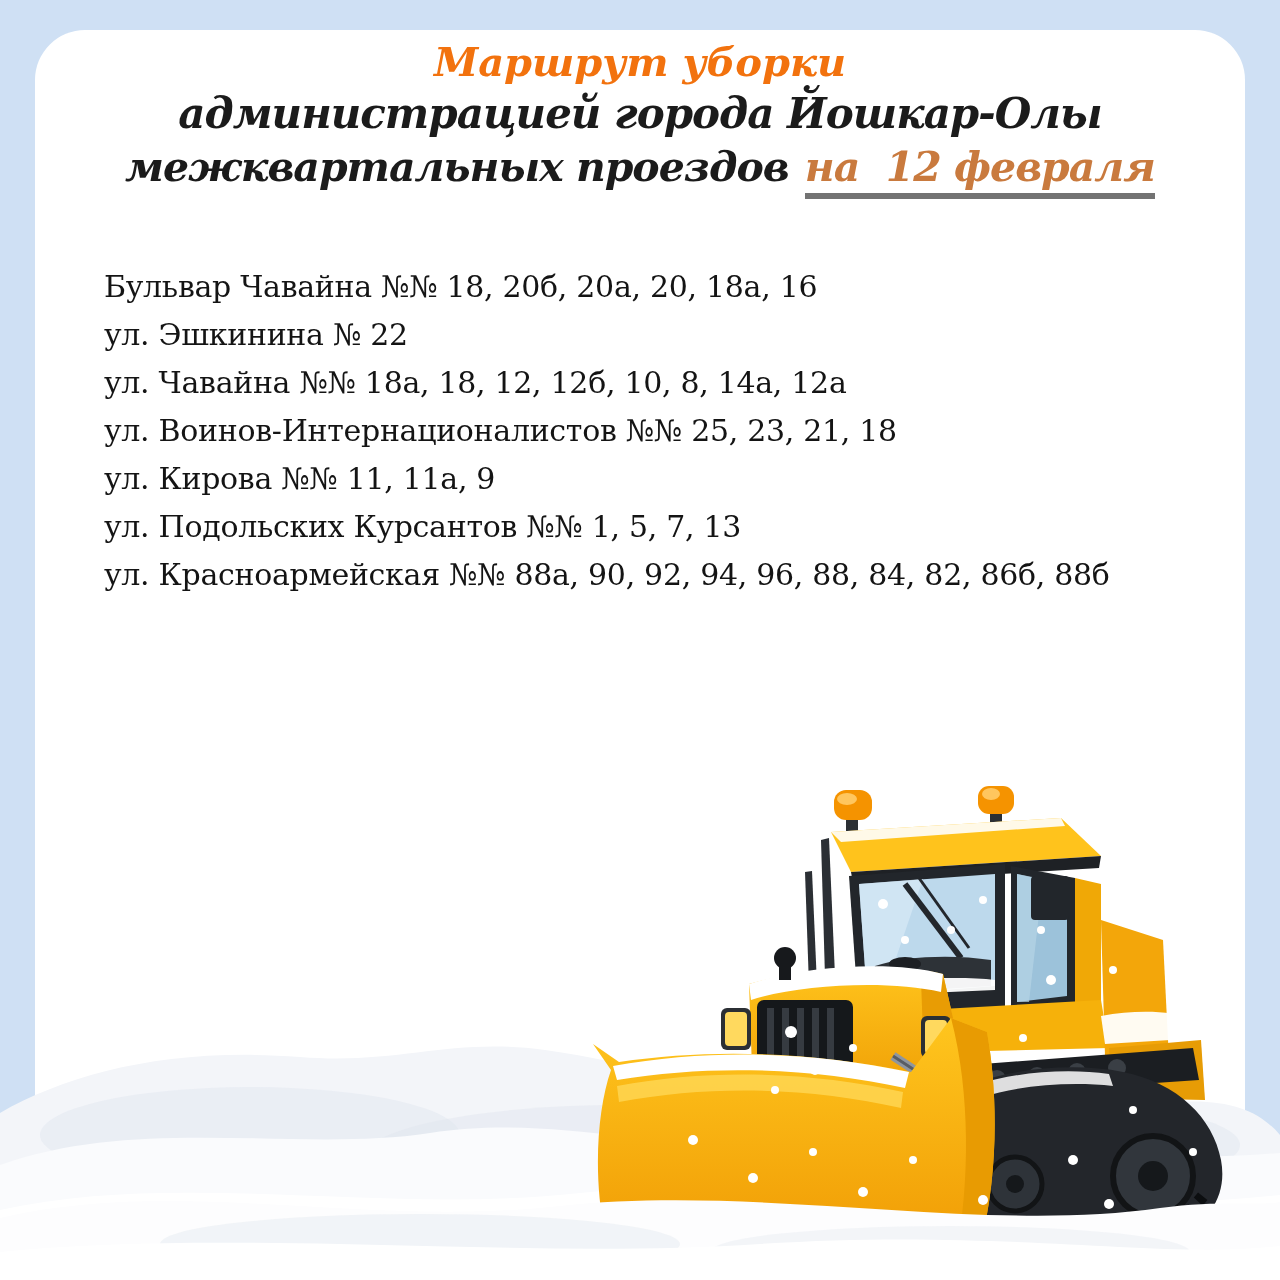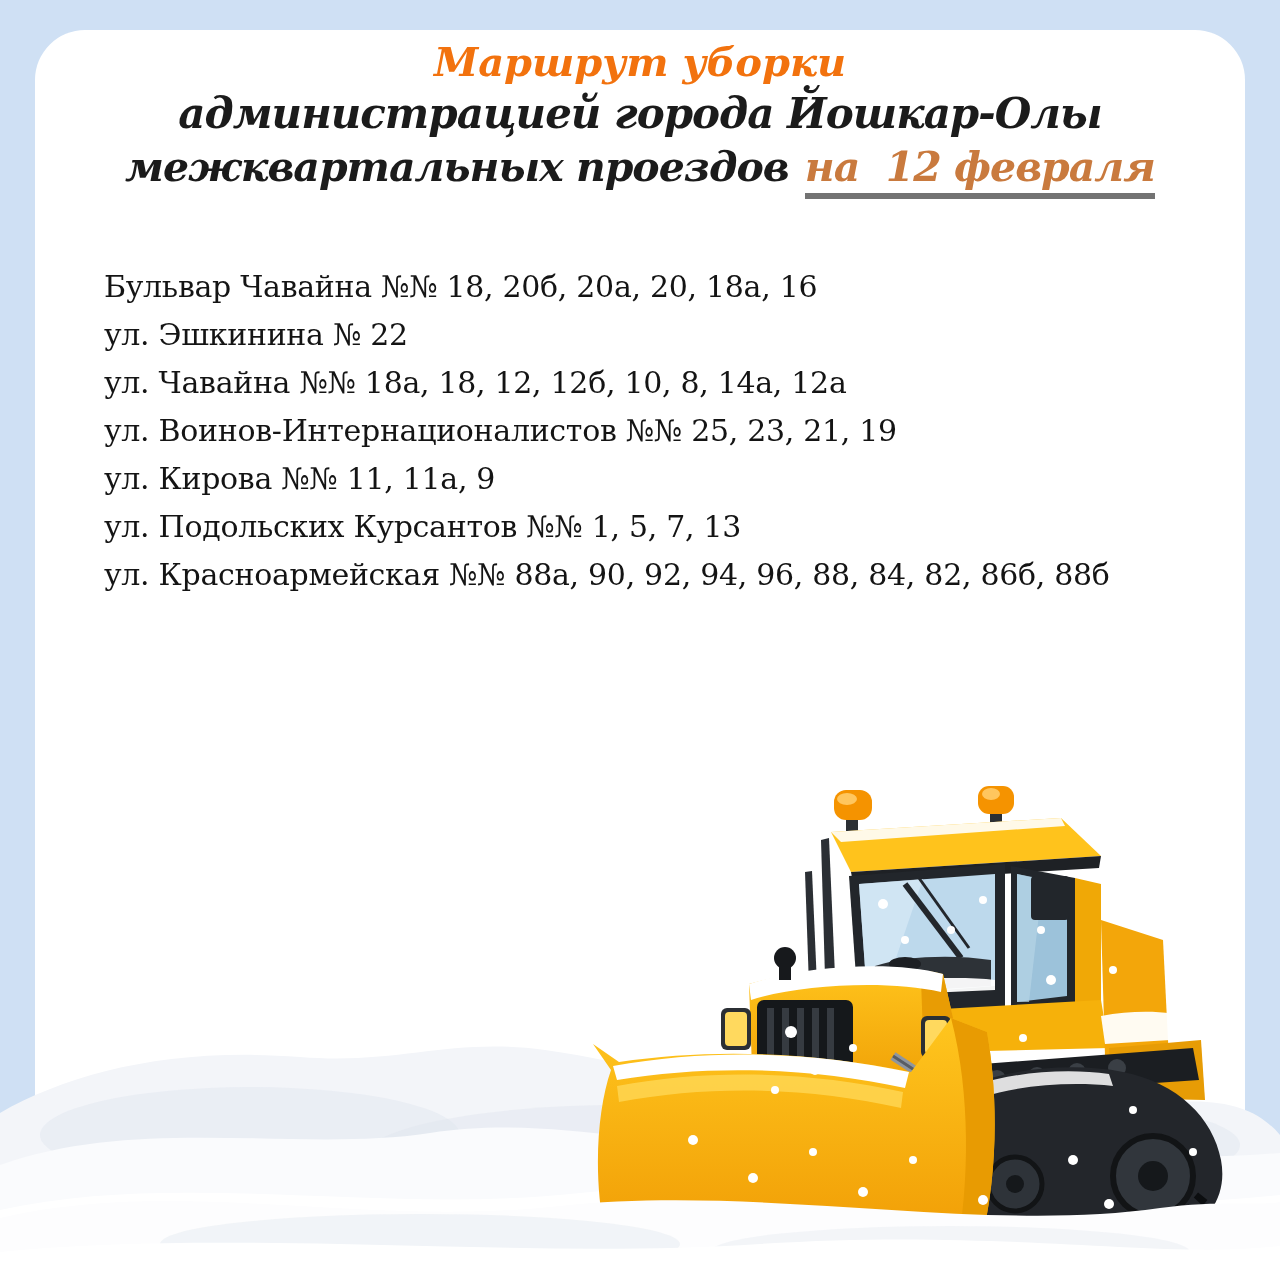--- a/index.html
+++ b/index.html
@@ -44,21 +44,21 @@
   <div class="titles">
     <div class="title-line1">Маршрут уборки</div>
     <div class="title-line2">администрацией города Йошкар-Олы</div>
     <div class="title-line3"><span>межквартальных проездов</span><span class="title-date">на  12 февраля</span></div>
   </div>
 
   <div class="streets">
     <div class="street">Бульвар Чавайна №№ 18, 20б, 20а, 20, 18а, 16</div>
     <div class="street">ул. Эшкинина № 22</div>
     <div class="street">ул. Чавайна №№ 18а, 18, 12, 12б, 10, 8, 14а, 12а</div>
-    <div class="street">ул. Воинов-Интернационалистов №№ 25, 23, 21, 19</div>
+    <div class="street">ул. Воинов-Интернационалистов №№ 25, 23, 21, 18</div>
     <div class="street">ул. Кирова №№ 11, 11а, 9</div>
     <div class="street">ул. Подольских Курсантов №№ 1, 5, 7, 13</div>
     <div class="street">ул. Красноармейская №№ 88а, 90, 92, 94, 96, 88, 84, 82, 86б, 88б</div>
   </div>
 
   <svg class="snow-back" viewBox="0 0 1280 285" xmlns="http://www.w3.org/2000/svg">
     <path fill="#f3f5f9" d="M0,118 C70,78 170,52 300,62 C400,70 450,42 545,55 C650,69 690,98 810,90 C940,81 1040,120 1165,108 C1225,102 1258,114 1280,140 L1280,285 L0,285 Z"></path>
     <ellipse cx="250" cy="140" rx="210" ry="48" fill="#e2e7f0" opacity="0.55"></ellipse>
     <ellipse cx="620" cy="165" rx="260" ry="55" fill="#dfe4ee" opacity="0.45"></ellipse>
     <ellipse cx="1020" cy="150" rx="220" ry="46" fill="#e2e7f0" opacity="0.5"></ellipse>

